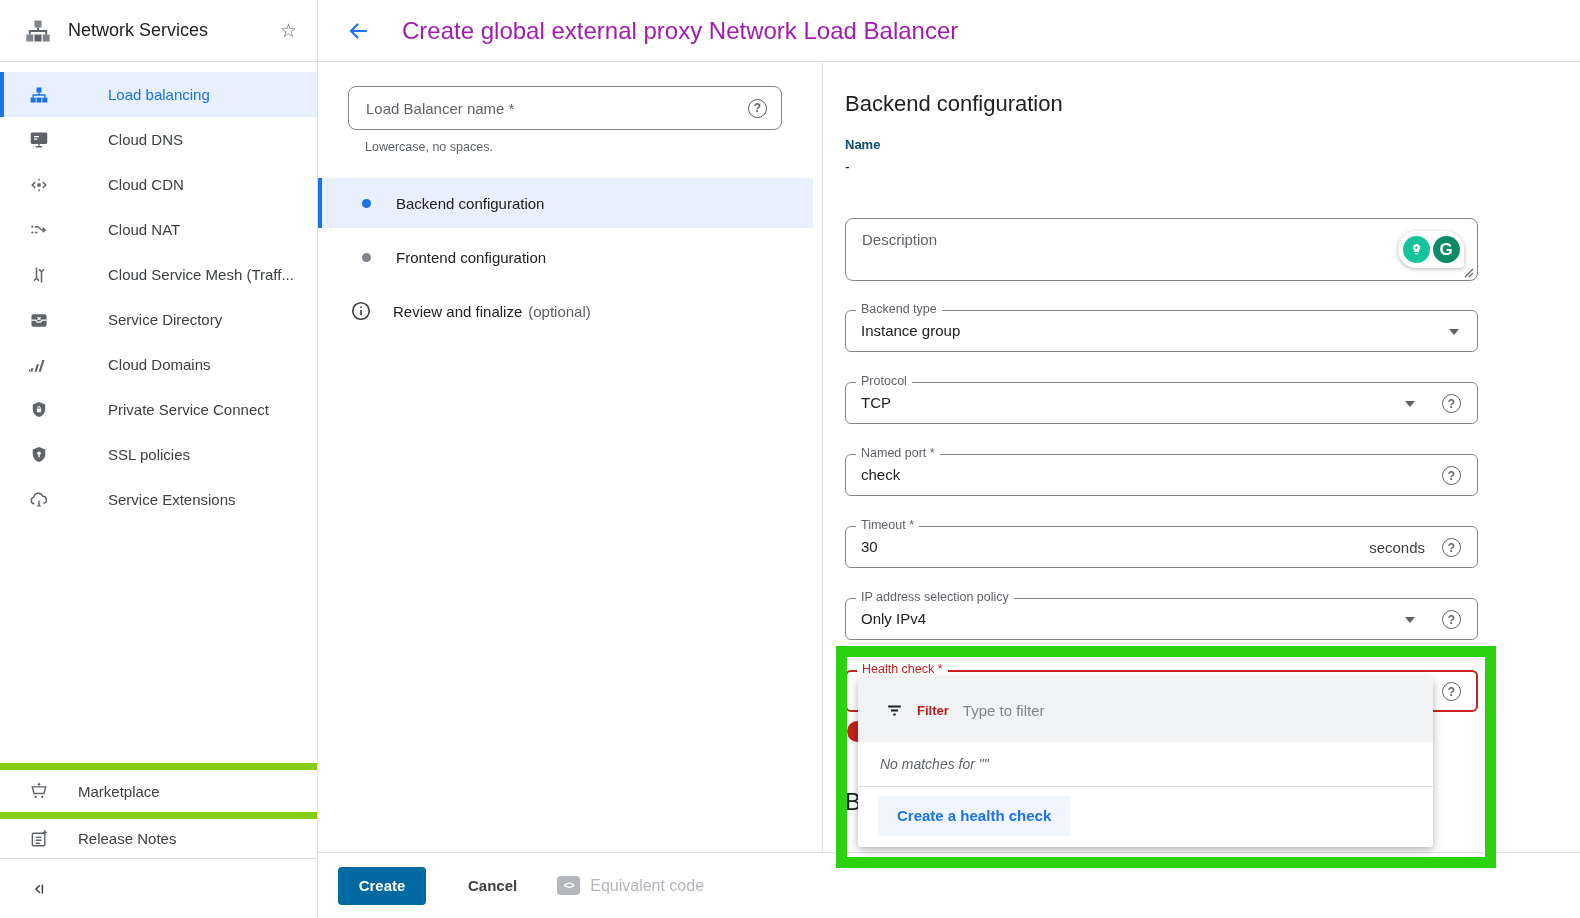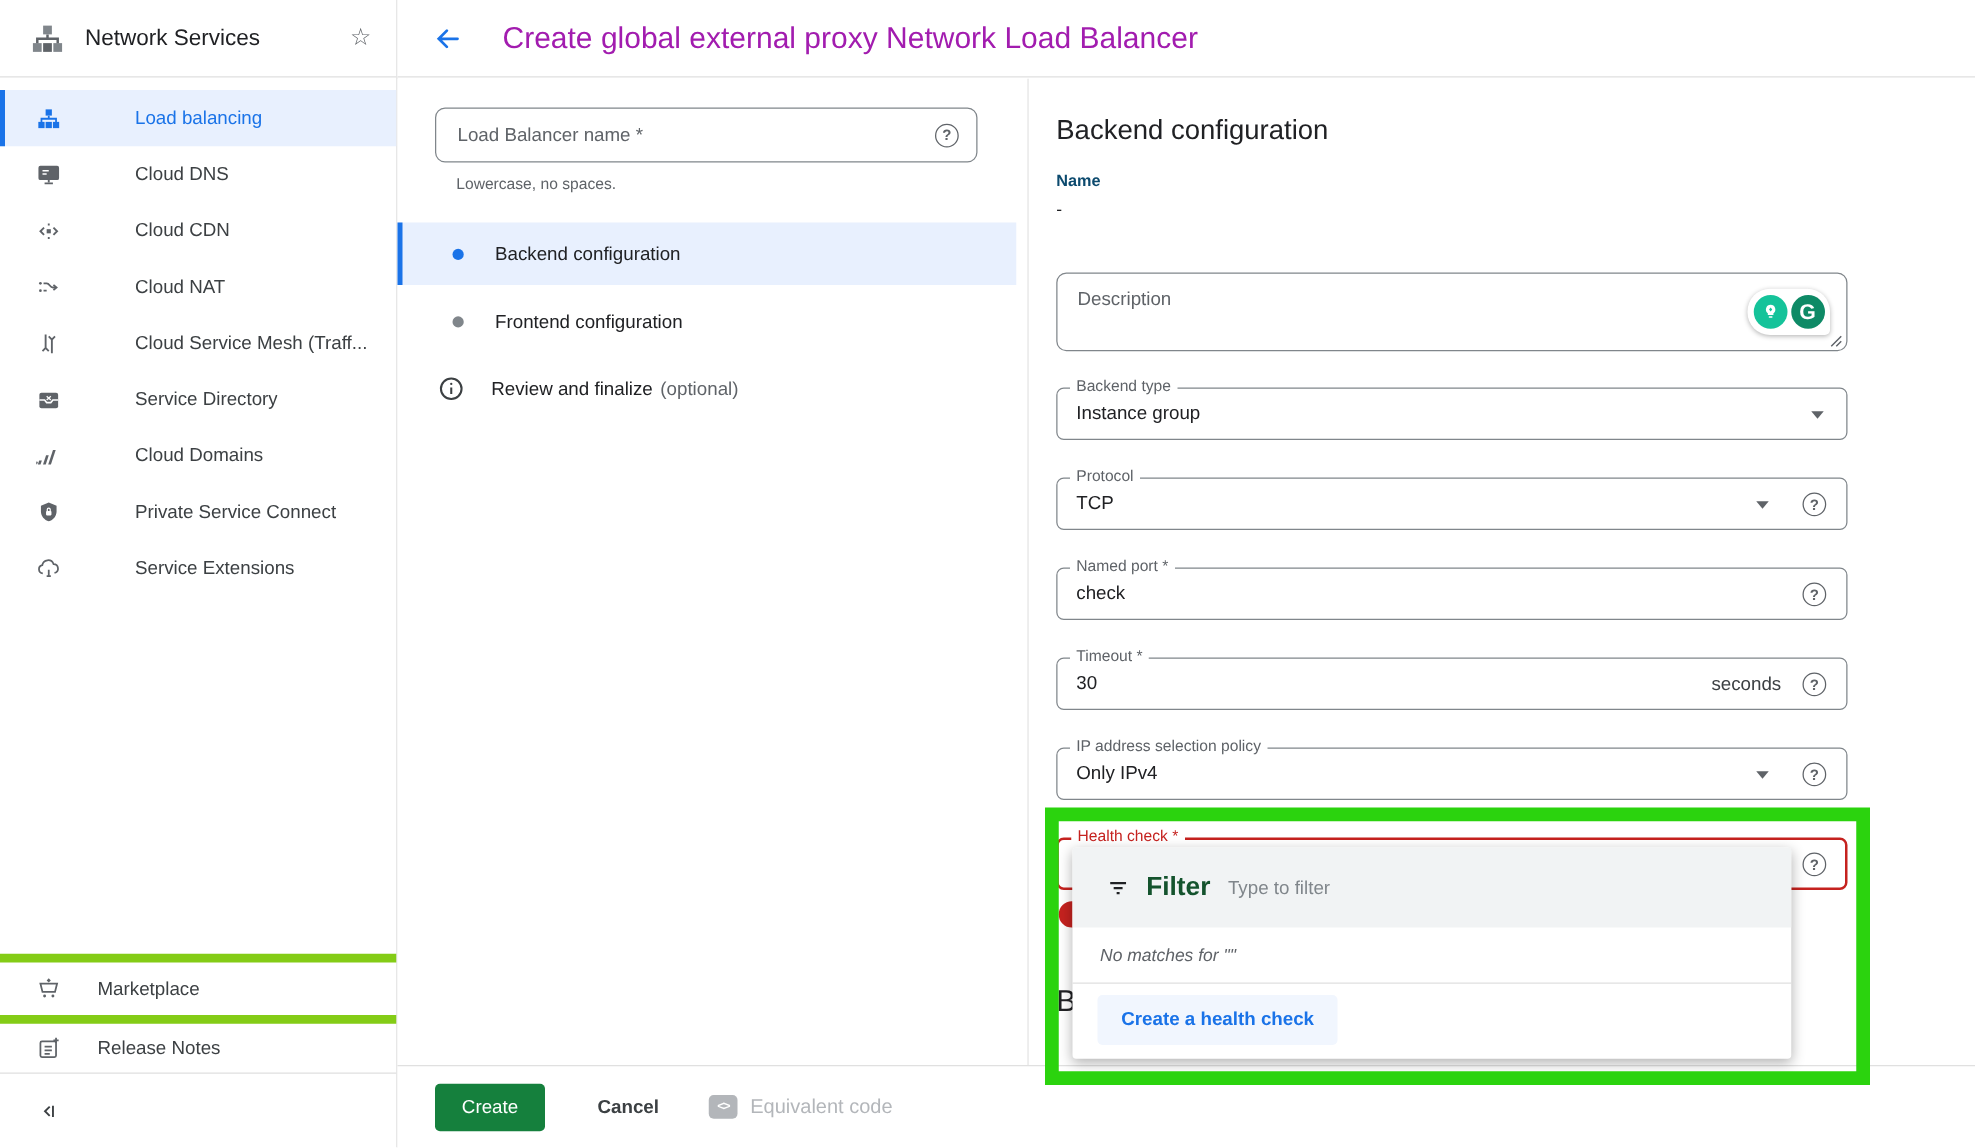--- a/index.html
+++ b/index.html
@@ -71,32 +71,32 @@
   .help-ic { position:absolute; top:11px; width:19px; height:19px; border:1.6px solid #5f6368; border-radius:50%; color:#5f6368; font-size:12px; font-weight:bold; display:flex; align-items:center; justify-content:center; cursor:pointer; }
   .suffix { position:absolute; top:0; line-height:42px; font-size:15px; color:#3c4043; }
 
   .err-circle { position:absolute; left:24px; top:658px; width:21px; height:21px; border-radius:50%; background:#c5221f; z-index:5; }
   .backends-h { position:absolute; left:22px; top:725px; font-size:24px; color:#202124; z-index:4; }
 
   
   .dropdown { position:absolute; left:35px; top:615px; width:575px; height:169px; background:#fff; border-radius:3px; box-shadow:0 3px 10px rgba(0,0,0,.3); z-index:30; }
   .dd-header { height:64px; background:#f1f3f4; border-radius:3px 3px 0 0; display:flex; align-items:center; }
   .dd-filter-ic { margin-left:27px; display:flex; flex:none; }
-  .dd-filter-lbl { margin-left:13px; font-size:21px; font-weight:bold; color:#14532d; }
+  .dd-filter-lbl { margin-left:13px; font-size:13px; font-weight:bold; color:#b91c1c; }
   .dd-header input { flex:1; margin-left:14px; margin-right:16px; border:none; outline:none; background:transparent; font-size:15px; font-family:inherit; color:#202124; }
   .dd-header input::placeholder { color:#80868b; }
   .dd-nomatch { height:45px; line-height:45px; padding-left:22px; font-size:14px; font-style:italic; color:#5f6368; border-bottom:1px solid #e0e0e0; }
   .dd-create { margin:9px 0 0 20px; display:inline-block; padding:0 19px; height:40px; line-height:40px; background:#f1f6fe; border:none; border-radius:4px; color:#1a73e8; font-size:15px; font-weight:bold; font-family:inherit; cursor:pointer; }
 
   
   .green-rect { position:absolute; left:836px; top:646px; width:660px; height:222px; border:11px solid #2bd30e; z-index:40; pointer-events:none; }
 
   
   .footer { position:absolute; left:318px; bottom:0; width:1262px; height:66px; border-top:1px solid #e0e0e0; background:#fff; display:flex; align-items:center; z-index:20; }
-  .create-btn { margin-left:30px; width:88px; height:38px; background:#15803d; color:#fff; border:none; border-radius:4px; font-size:15px; font-weight:normal; font-family:inherit; cursor:pointer; }
+  .create-btn { margin-left:20px; width:88px; height:38px; background:#0369a1; color:#fff; border:none; border-radius:4px; font-size:15px; font-weight:bold; font-family:inherit; cursor:pointer; }
   .cancel-btn { margin-left:24px; background:none; border:none; font-size:15px; font-weight:bold; font-family:inherit; color:#3c4043; padding:10px 18px; cursor:pointer; }
   .eqcode { margin-left:22px; display:flex; align-items:center; gap:10px; color:#b3b6ba; font-size:16px; cursor:default; }
   .eqcode-ic { width:23px; height:19px; background:#b3b6ba; border-radius:4px; color:#fff; font-size:10px; font-weight:bold; display:flex; align-items:center; justify-content:center; letter-spacing:-1px; }
 
   svg { display:block; }
 </style>
 </head>
 <body>
 
 <div class="app">
@@ -198,20 +198,30 @@
           <svg width="20" height="20" viewBox="0 0 24 24">
               <path d="M12 2.5l7.5 3v5.2c0 4.8-3.2 8.3-7.5 9.8-4.3-1.5-7.5-5-7.5-9.8V5.5z" fill="#5f6368"></path>
               <rect x="9.4" y="10.6" width="5.2" height="4.2" rx="0.8" fill="#fff"></rect>
               <path d="M10.6 10.6V9.2a1.4 1.4 0 012.8 0v1.4" stroke="#fff" stroke-width="1.2" fill="none"></path>
             </svg>
         </span>
         <span class="lbl">Private Service Connect</span>
       </div>
       <div class="sb-item">
         <span class="icon">
+          <svg width="20" height="20" viewBox="0 0 24 24">
+              <path d="M12 2.5l7.5 3v5.2c0 4.8-3.2 8.3-7.5 9.8-4.3-1.5-7.5-5-7.5-9.8V5.5z" fill="#5f6368"></path>
+              <circle cx="12" cy="9.8" r="2.1" fill="#fff"></circle>
+              <rect x="11.2" y="10.8" width="1.6" height="4" fill="#fff"></rect>
+            </svg>
+        </span>
+        <span class="lbl">SSL policies</span>
+      </div>
+      <div class="sb-item">
+        <span class="icon">
           <svg width="20" height="20" viewBox="0 0 24 24" fill="none" stroke="#5f6368" stroke-width="1.7">
               <path d="M6.3 16.5a4 4 0 01-.5-7.9A5.6 5.6 0 0116.6 7.5a4.3 4.3 0 01.9 8.5"></path>
               <path d="M12 13v6 M10 19h4"></path>
             </svg>
         </span>
         <span class="lbl">Service Extensions</span>
       </div>
     </div>
 
     <div class="sb-bottom">

